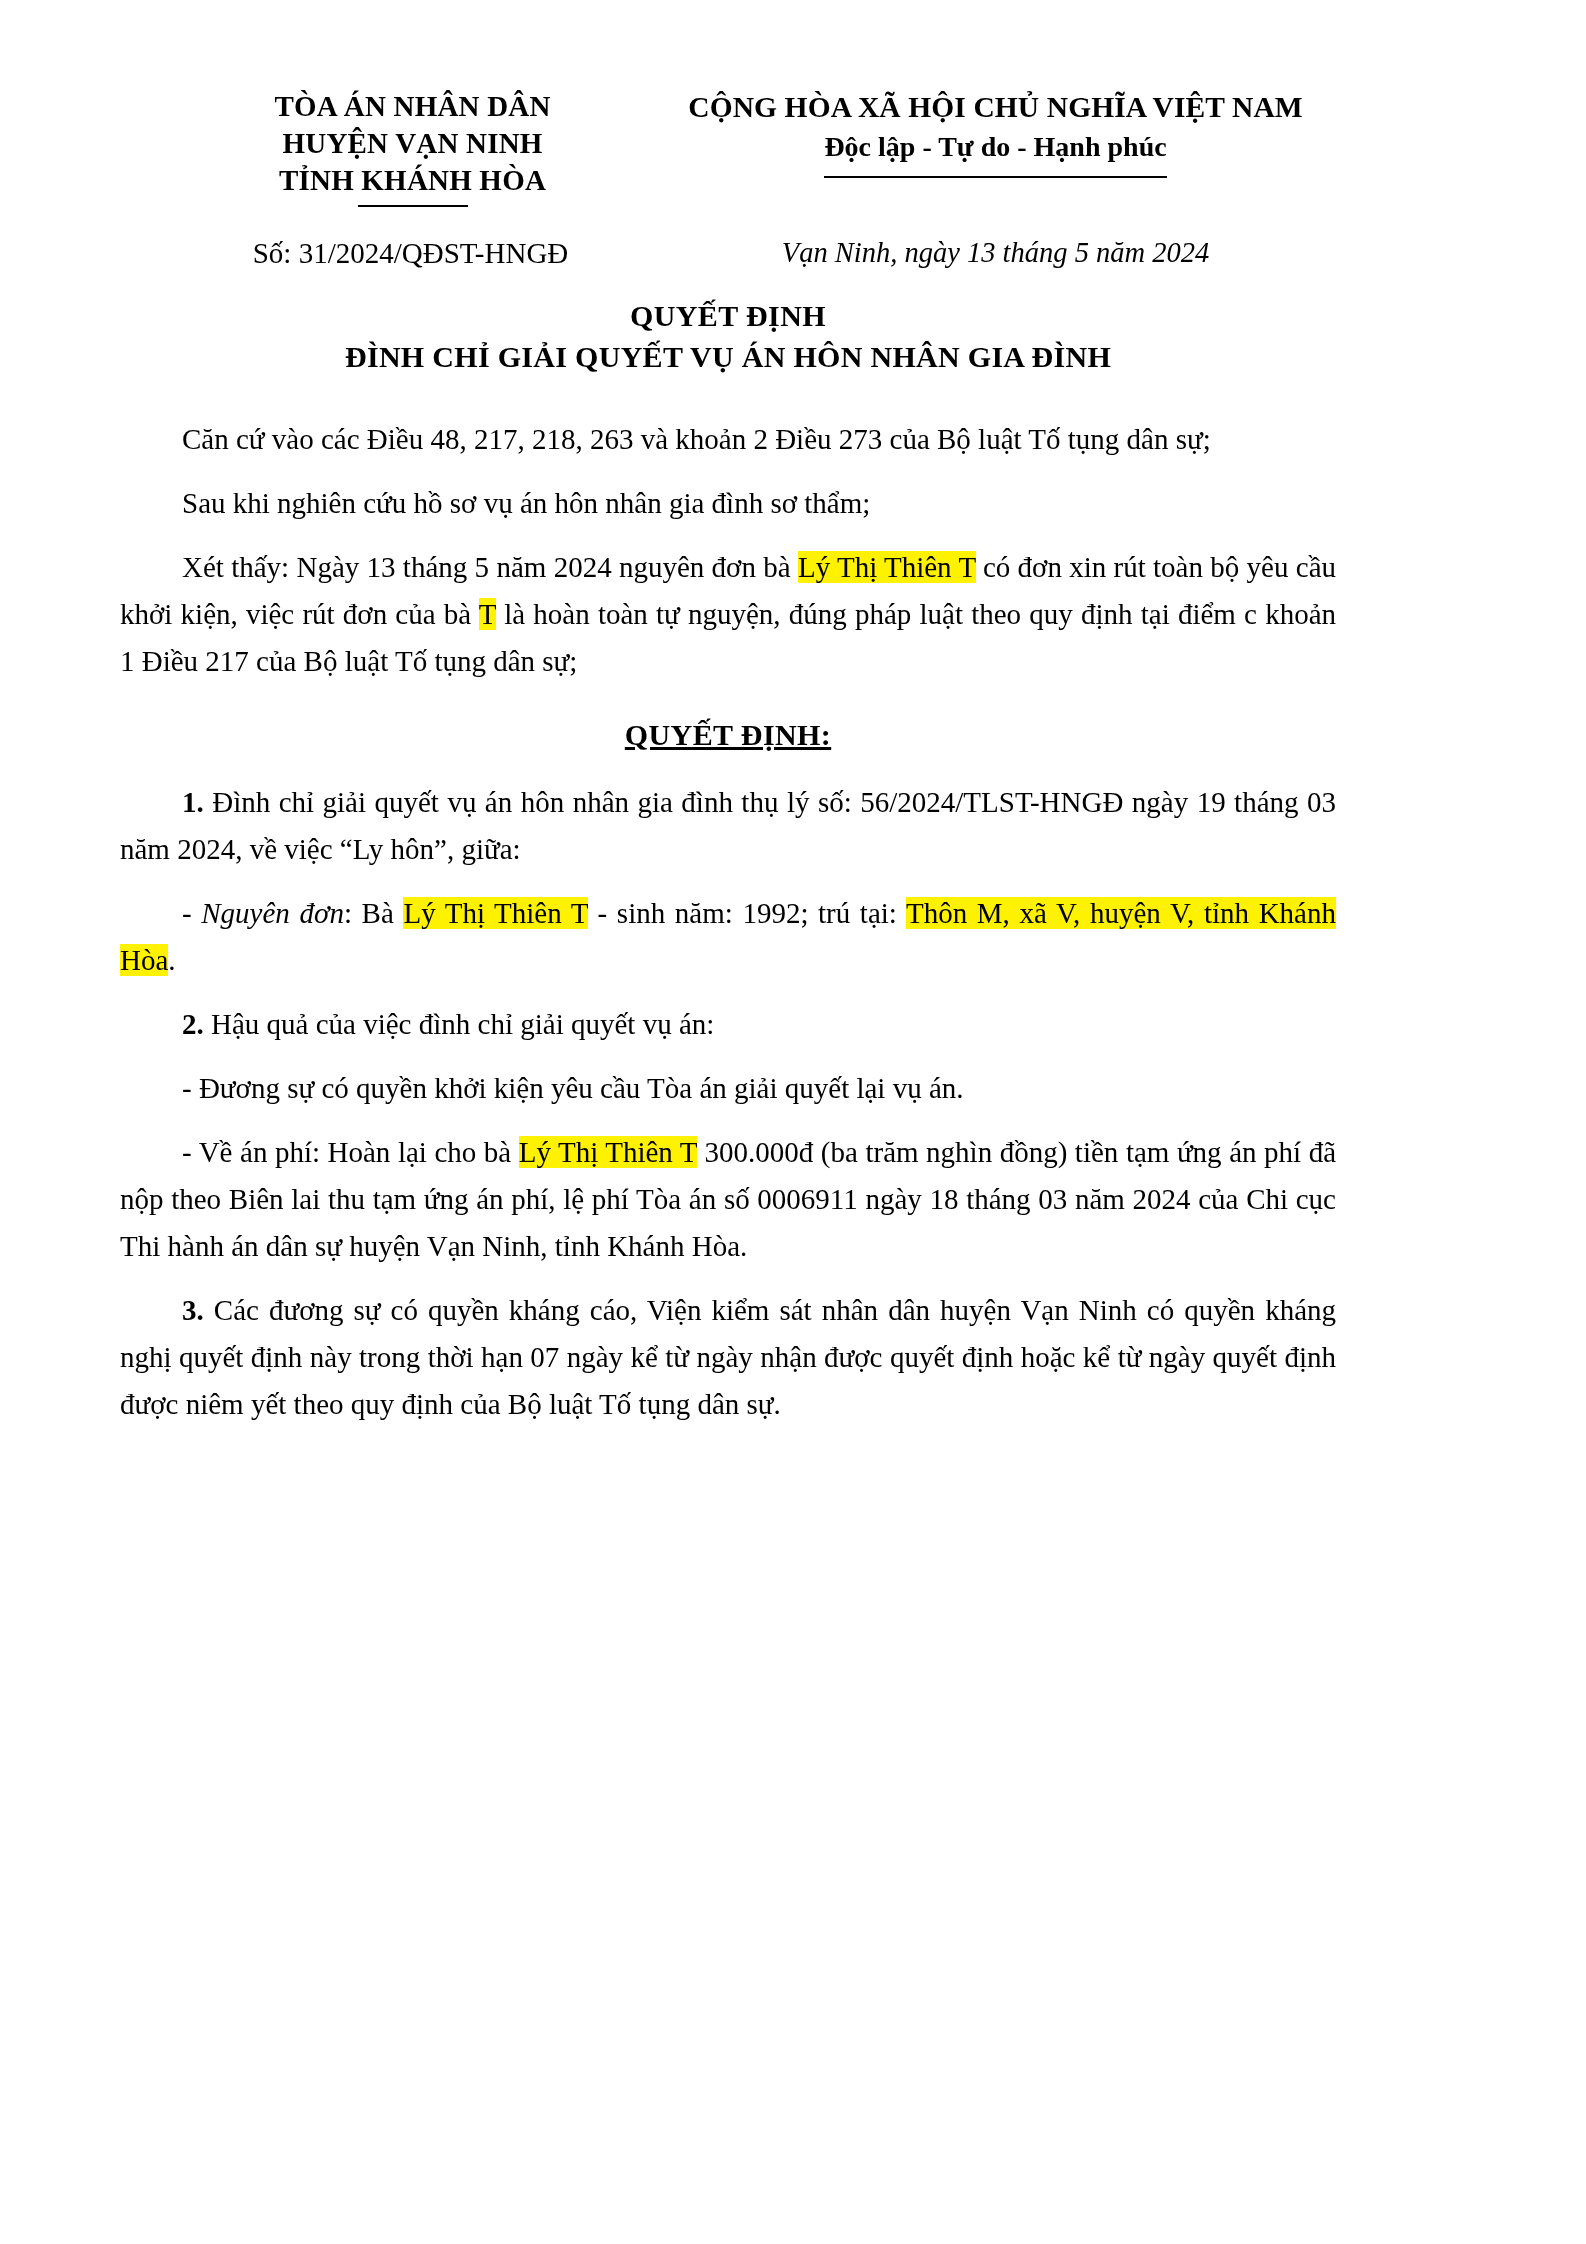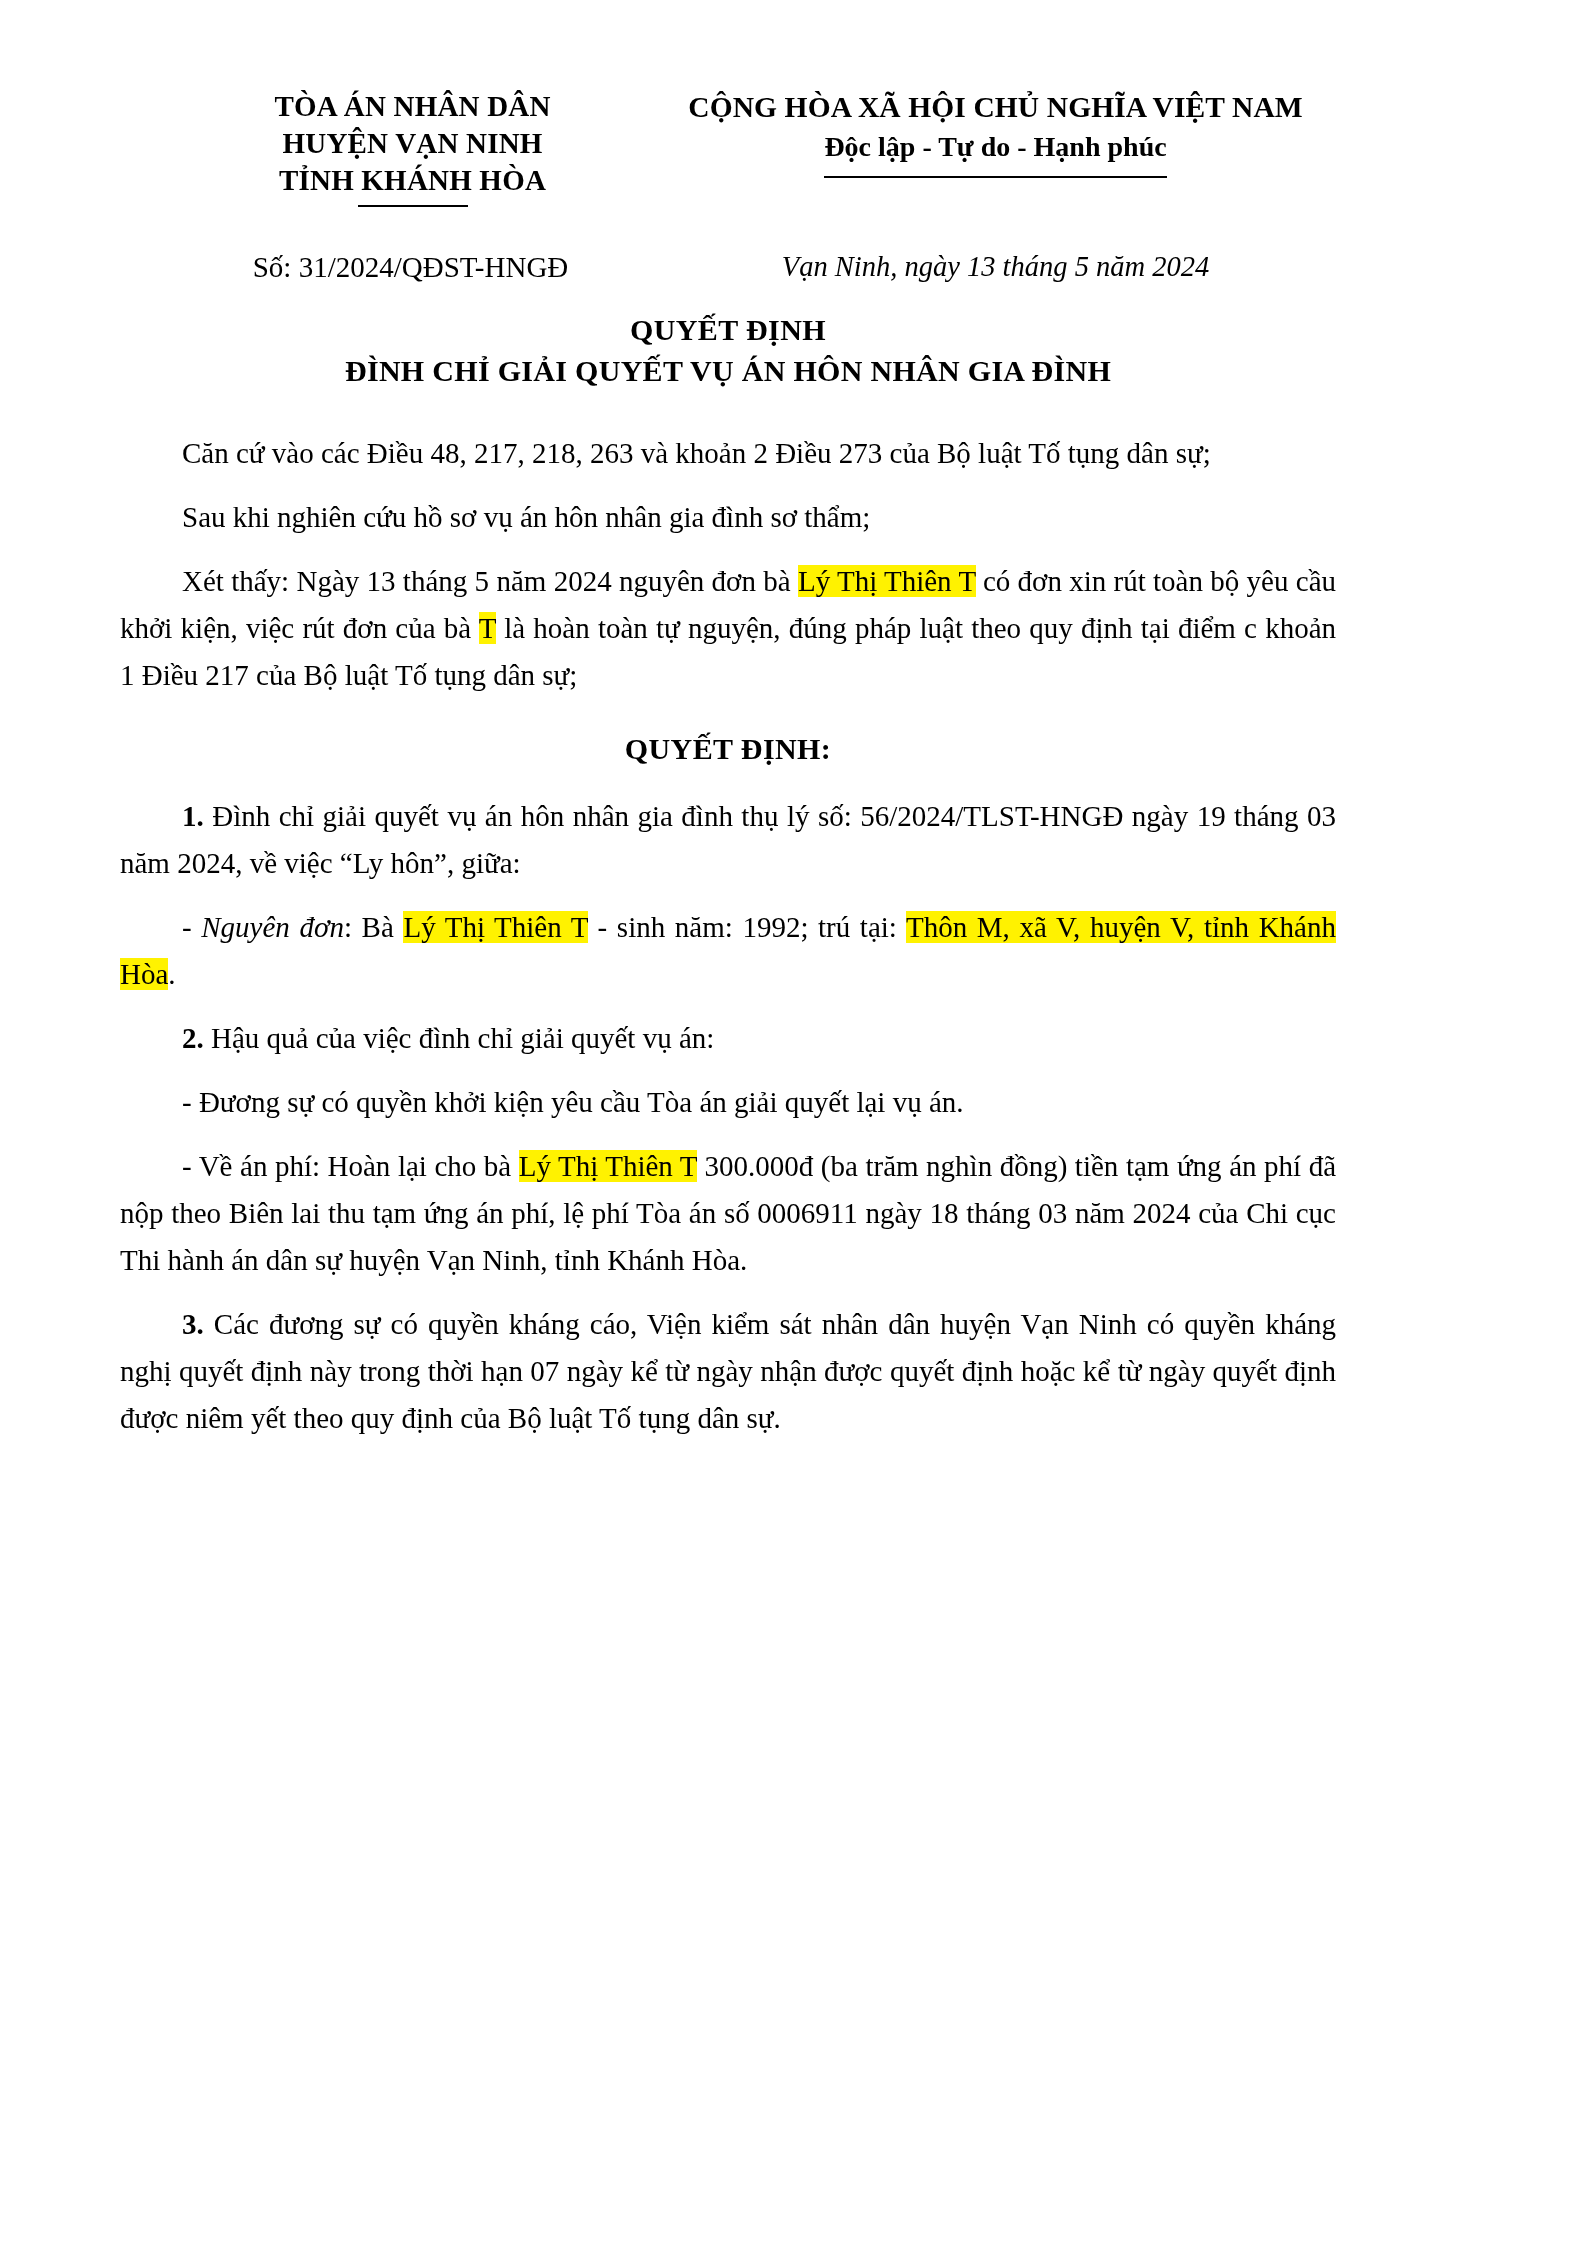--- a/index.html
+++ b/index.html
@@ -59,21 +59,21 @@
   }
   .rule-short {
     width: 110px;
     height: 0;
     border-bottom: 2px solid #000;
     margin: 6px auto 0 auto;
   }
   .subheader {
     display: flex;
     align-items: flex-start;
-    margin-top: 44px;
+    margin-top: 30px;
   }
   .subheader-left {
     width: 44%;
     text-align: center;
     padding-left: 46px;
     box-sizing: border-box;
     font-size: 29px;
   }
   .subheader-right {
     width: 56%;
@@ -111,20 +111,21 @@
     text-align: justify;
     text-justify: inter-word;
   }
   .center-bold {
     text-align: center;
     font-weight: bold;
     font-size: 30px;
     letter-spacing: 0.4px;
     margin: 26px 0 20px 0;
     text-indent: 0;
+    text-decoration: underline;
   }
   .hl {
     background: #fff200;
   }
   .it {
     font-style: italic;
   }
   .bd {
     font-weight: bold;
   }

